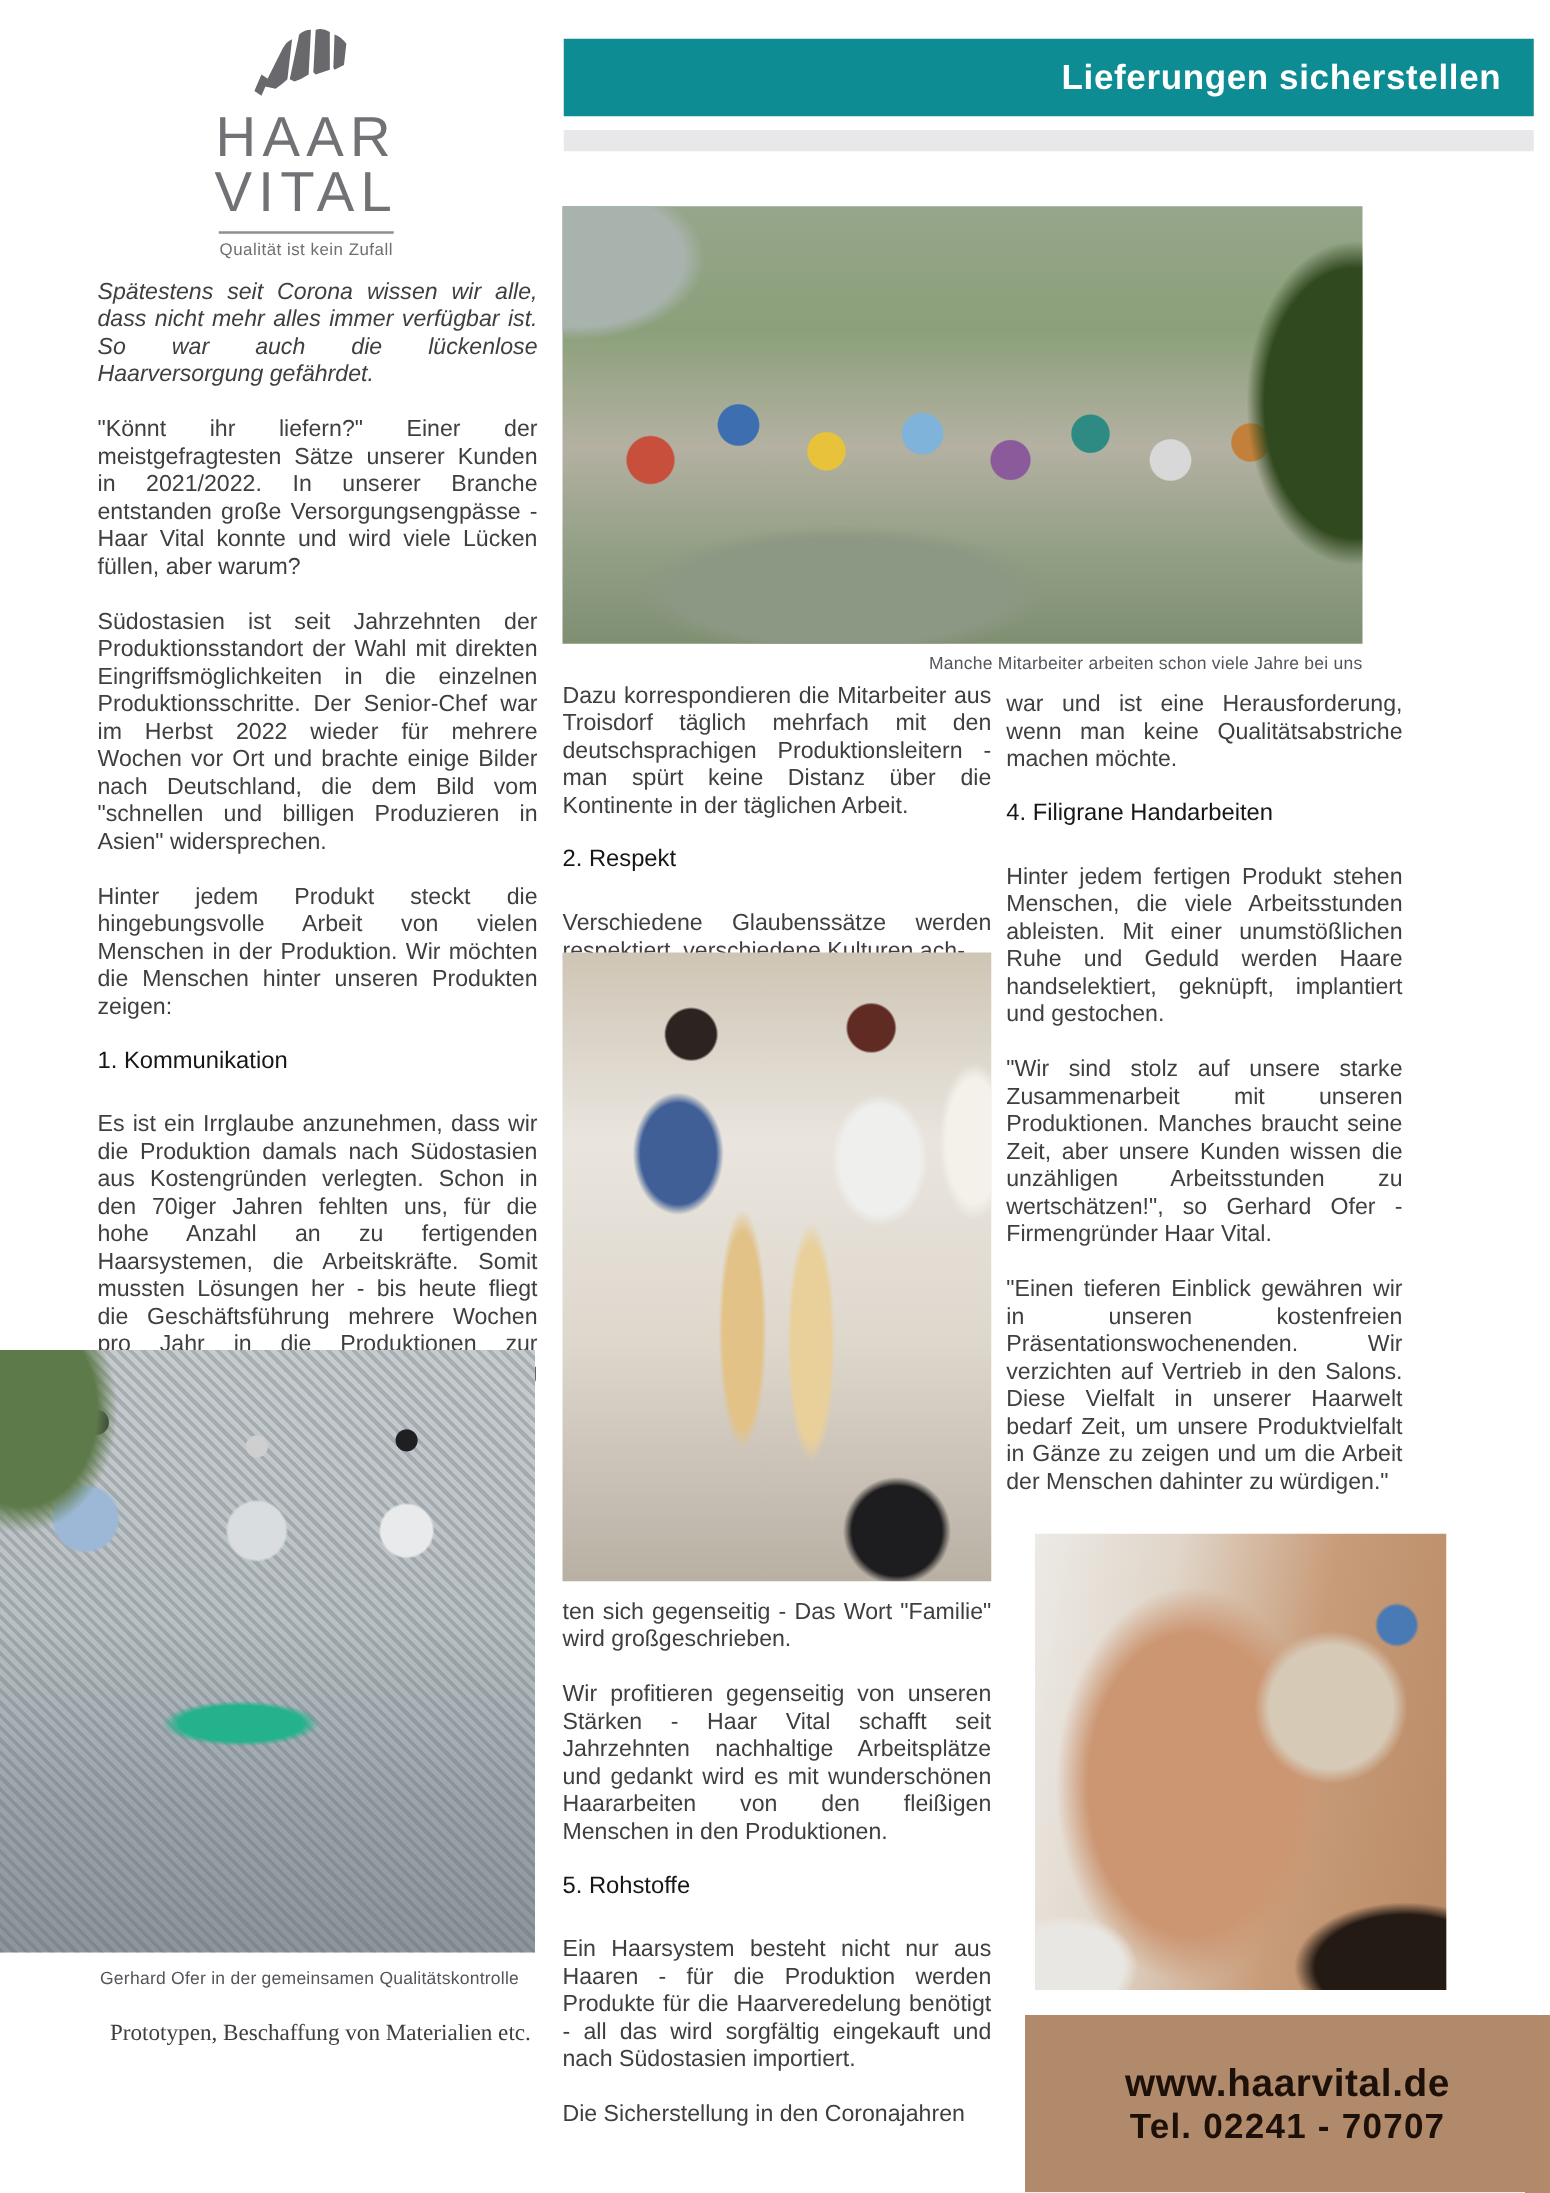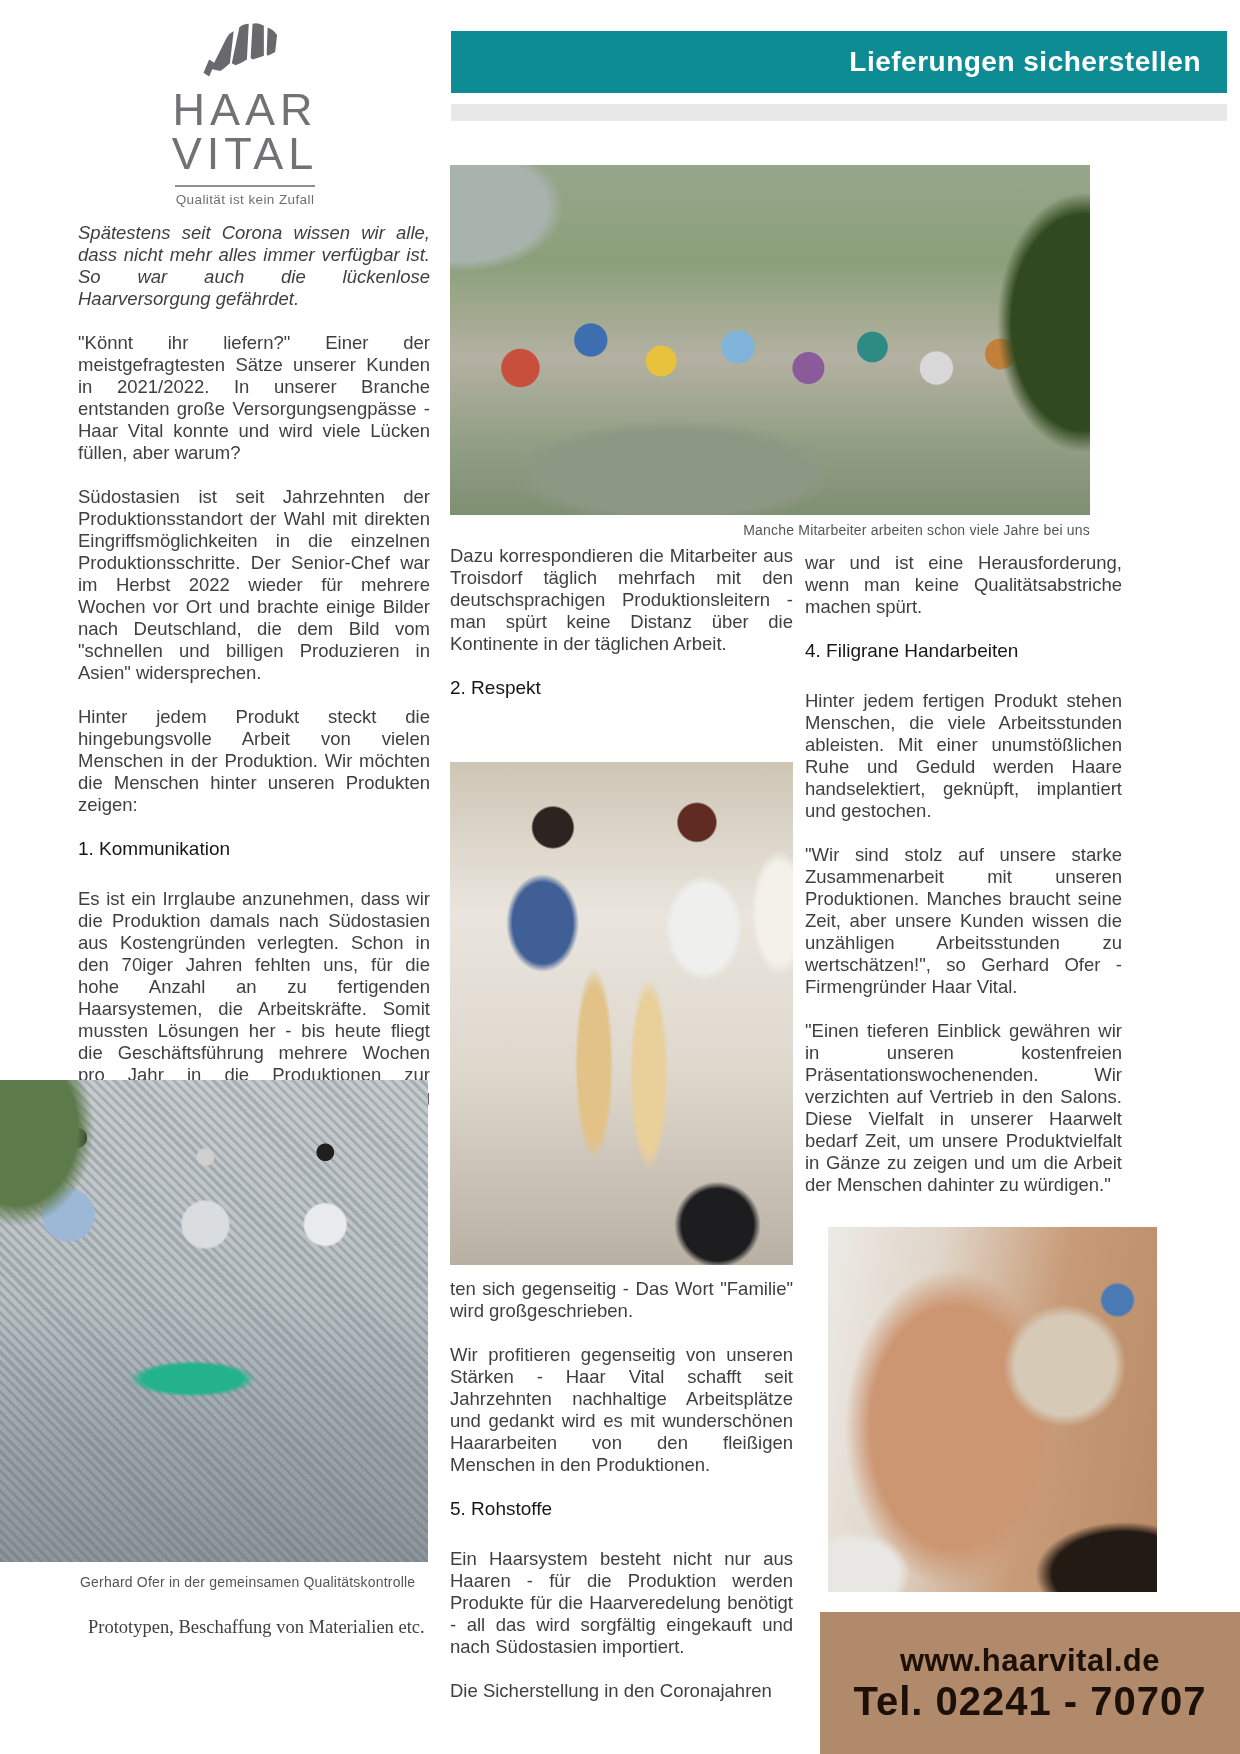--- a/index.html
+++ b/index.html
@@ -86,21 +86,21 @@
       radial-gradient(ellipse 150px 220px at 38% 55%, #cc9672 0 55%, rgba(204,150,114,0) 72%),
       linear-gradient(100deg,#eceae6 0%,#e0d5c8 30%,#c89c79 62%,#b98a66 100%);
   }
   
   .contact{
     position:absolute;left:820px;top:1612px;width:420px;height:142px;
     background:#b18a6c;color:#1c1008;
     display:flex;flex-direction:column;justify-content:center;align-items:center;
   }
   .contact .site{font-size:31px;font-weight:bold;letter-spacing:.5px;}
-  .contact .tel{font-size:40px;font-weight:bold;letter-spacing:1px;}
+  .contact .tel{font-size:28px;font-weight:bold;letter-spacing:1px;}
 </style>
 </head>
 <body>
 
 <div class="page">
 
   <div class="logo">
     <svg class="swatch" width="96" height="66" viewBox="0 0 100 70" aria-hidden="true">
       <g fill="#69696d">
         <path d="M14 52 L30 20 Q33 14 38 12 L34 46 Q30 50 24 54 Z"></path>
@@ -133,34 +133,35 @@
 
   <div class="photo photo-quality" style="left:0;top:1080px;width:428px;height:482px;"></div>
   <div class="caption" style="left:80px;top:1574px;width:352px;">Gerhard Ofer in der gemeinsamen Qualitätskontrolle</div>
   <div class="col" style="left:88px;top:1616px;width:352px;font-family:Liberation Serif, serif;">
     <p>Prototypen, Beschaffung von Materialien etc.</p>
   </div>
 
   <div class="col" style="left:450px;top:545px;width:343px;">
     <p>Dazu korrespondieren die Mitarbeiter aus Troisdorf täglich mehrfach mit den deutschsprachigen Produktionsleitern - man spürt keine Distanz über die Kontinente in der täglichen Arbeit.</p>
     <h3>2. Respekt</h3>
+    <p>Verschiedene Glaubenssätze werden respektiert, verschiedene Kulturen ach-</p>
   </div>
 
   <div class="photo photo-women" style="left:450px;top:762px;width:343px;height:503px;"></div>
 
   <div class="col" style="left:450px;top:1278px;width:343px;">
     <p>ten sich gegenseitig - Das Wort "Familie" wird großgeschrieben.</p>
     <p>Wir profitieren gegenseitig von unseren Stärken - Haar Vital schafft seit Jahrzehnten nachhaltige Arbeitsplätze und gedankt wird es mit wunderschönen Haararbeiten von den fleißigen Menschen in den Produktionen.</p>
     <h3>5. Rohstoffe</h3>
     <p>Ein Haarsystem besteht nicht nur aus Haaren - für die Produktion werden  Produkte für die Haarveredelung benötigt - all das wird sorgfältig eingekauft und nach Südostasien importiert.</p>
     <p>Die Sicherstellung in den Coronajahren</p>
   </div>
 
   <div class="col" style="left:805px;top:552px;width:317px;">
-    <p>war und ist eine Herausforderung, wenn man keine Qualitätsabstriche machen spürt.</p>
+    <p>war und ist eine Herausforderung, wenn man keine Qualitätsabstriche machen möchte.</p>
     <h3>4. Filigrane Handarbeiten</h3>
     <p>Hinter jedem fertigen Produkt stehen Menschen, die viele Arbeitsstunden ableisten. Mit einer unumstößlichen Ruhe und Geduld werden Haare handselektiert, geknüpft, implantiert und gestochen.</p>
     <p>"Wir sind stolz auf unsere starke Zusammenarbeit mit unseren Produktionen. Manches braucht seine Zeit, aber unsere Kunden wissen die unzähligen Arbeitsstunden zu wertschätzen!", so Gerhard Ofer - Firmengründer Haar Vital.</p>
     <p>"Einen tieferen Einblick gewähren wir in unseren kostenfreien Präsentationswochenenden. Wir verzichten auf Vertrieb in den Salons. Diese Vielfalt in unserer Haarwelt bedarf Zeit, um unsere Produktvielfalt in Gänze zu zeigen und um die Arbeit der Menschen dahinter zu würdigen."</p>
   </div>
 
   <div class="photo photo-implant" style="left:828px;top:1227px;width:329px;height:365px;"></div>
 
   <div class="contact">
     <div class="site">www.haarvital.de</div>

